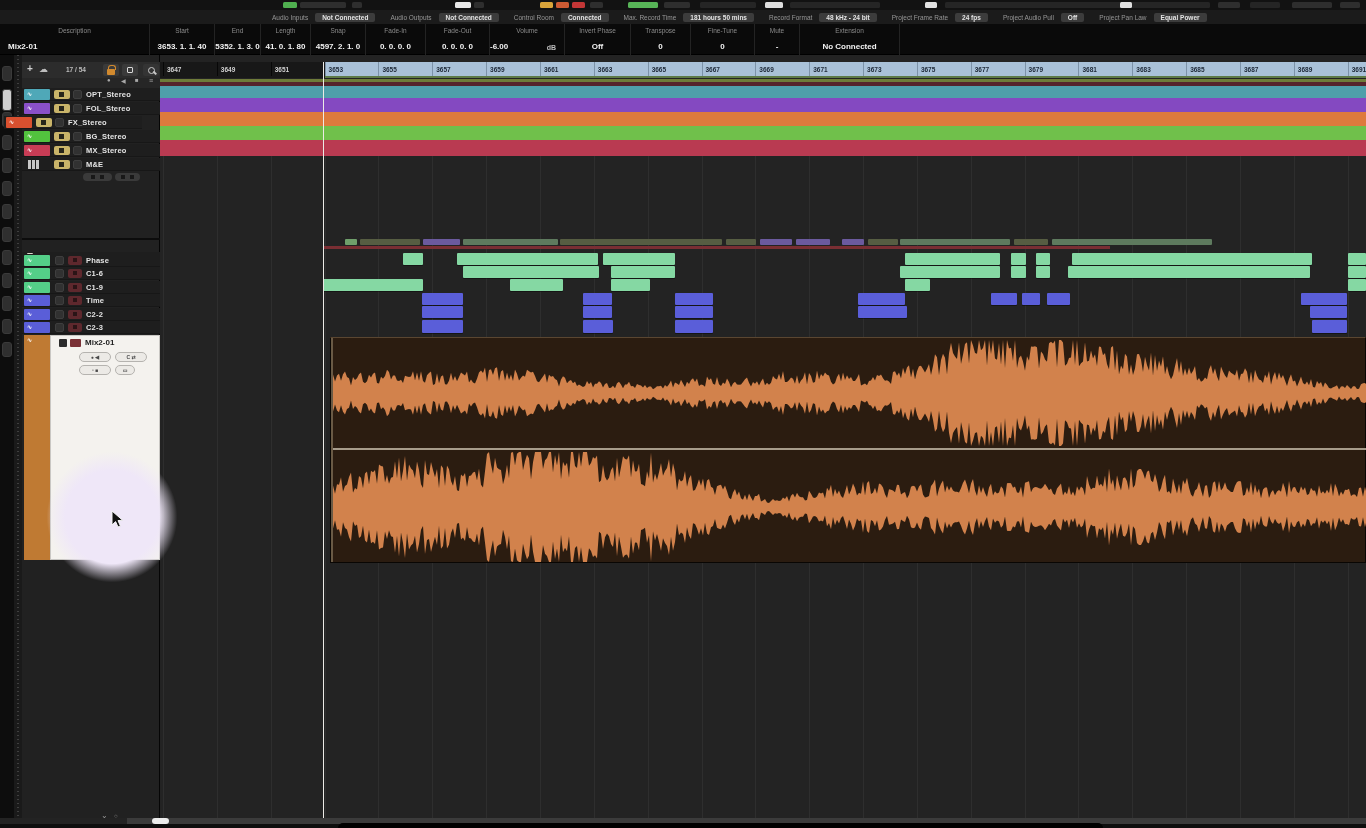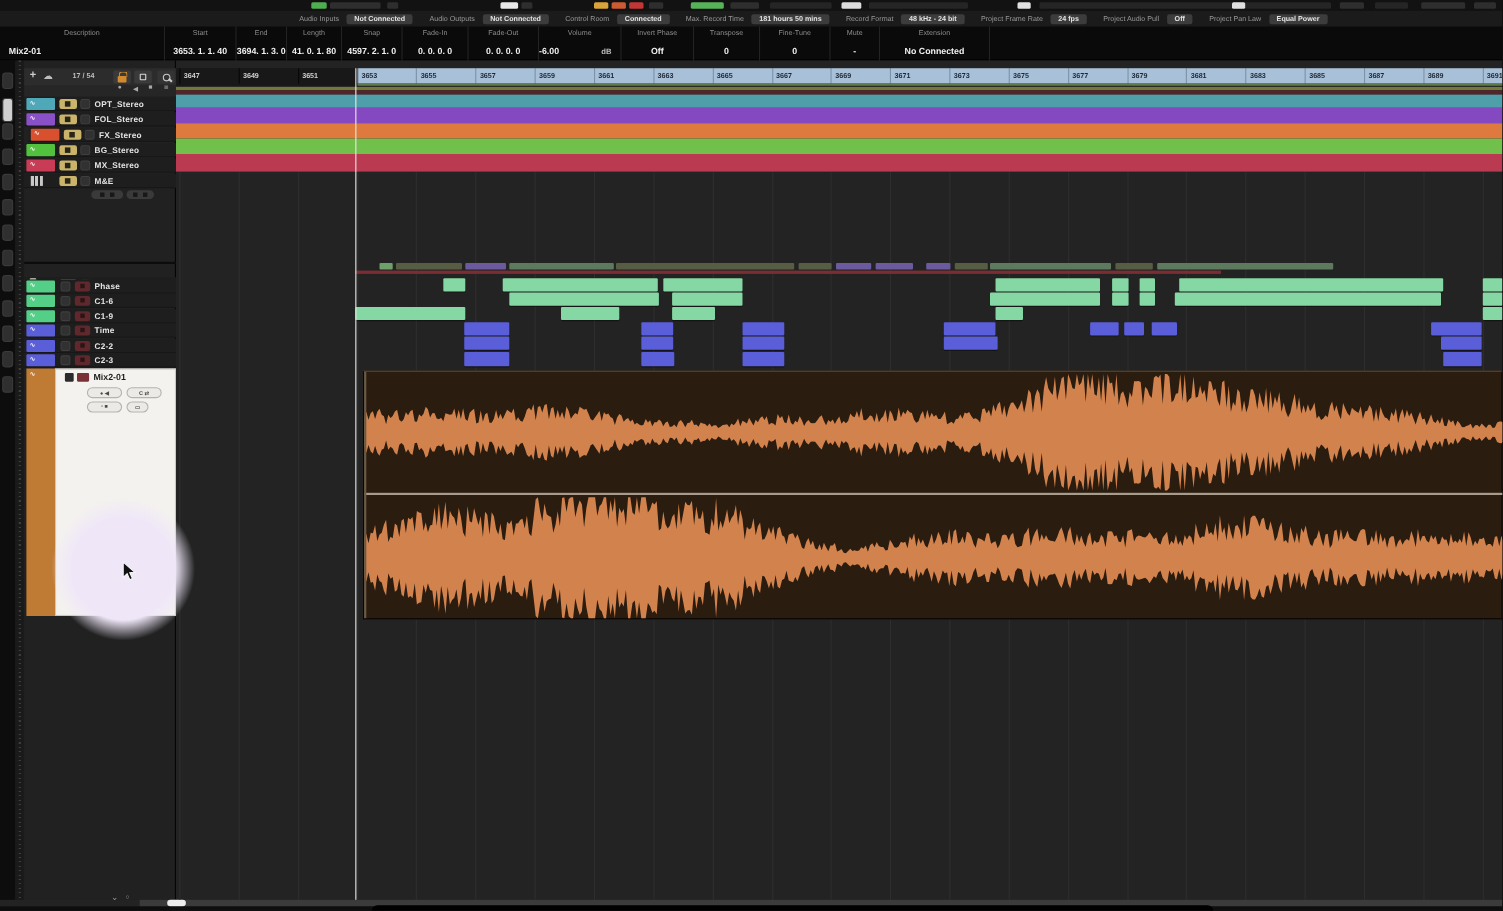--- a/index.html
+++ b/index.html
@@ -122,21 +122,21 @@
       <div class="ifcol" style="width: 150px;">
         <div class="iflabel">Description</div>
         <div class="ifvalue" style="text-align: left; padding-left: 8px;">Mix2-01</div>
       </div>
       <div class="ifcol" style="width: 65px;">
         <div class="iflabel">Start</div>
         <div class="ifvalue">3653. 1. 1. 40</div>
       </div>
       <div class="ifcol" style="width: 46px;">
         <div class="iflabel">End</div>
-        <div class="ifvalue">3694. 1. 3. 0</div>
+        <div class="ifvalue">5352. 1. 3. 0</div>
       </div>
       <div class="ifcol" style="width: 50px;">
         <div class="iflabel">Length</div>
         <div class="ifvalue">41. 0. 1. 80</div>
       </div>
       <div class="ifcol" style="width: 55px;">
         <div class="iflabel">Snap</div>
         <div class="ifvalue">4597. 2. 1. 0</div>
       </div>
       <div class="ifcol" style="width: 60px;">
@@ -224,21 +224,21 @@
         <div class="ybtn"></div>
         <div class="sbtn" style="left: 51px;"></div>
         <span class="tname">OPT_Stereo</span>
       </div>
       <div class="trow" style="position: absolute; left: 22px; top: 102px; width: 138px; height: 13px;">
         <div class="cblock" style="background: rgb(138, 80, 200);">∿</div>
         <div class="ybtn"></div>
         <div class="sbtn" style="left: 51px;"></div>
         <span class="tname">FOL_Stereo</span>
       </div>
-      <div class="trow" style="position: absolute; left: 26px; top: 116px; width: 138px; height: 13px;">
+      <div class="trow" style="position: absolute; left: 4px; top: 116px; width: 138px; height: 13px;">
         <div class="cblock" style="background: rgb(217, 80, 47);">∿</div>
         <div class="ybtn"></div>
         <div class="sbtn" style="left: 51px;"></div>
         <span class="tname">FX_Stereo</span>
       </div>
       <div class="trow" style="position: absolute; left: 22px; top: 130px; width: 138px; height: 13px;">
         <div class="cblock" style="background: rgb(82, 194, 62);">∿</div>
         <div class="ybtn"></div>
         <div class="sbtn" style="left: 51px;"></div>
         <span class="tname">BG_Stereo</span>

